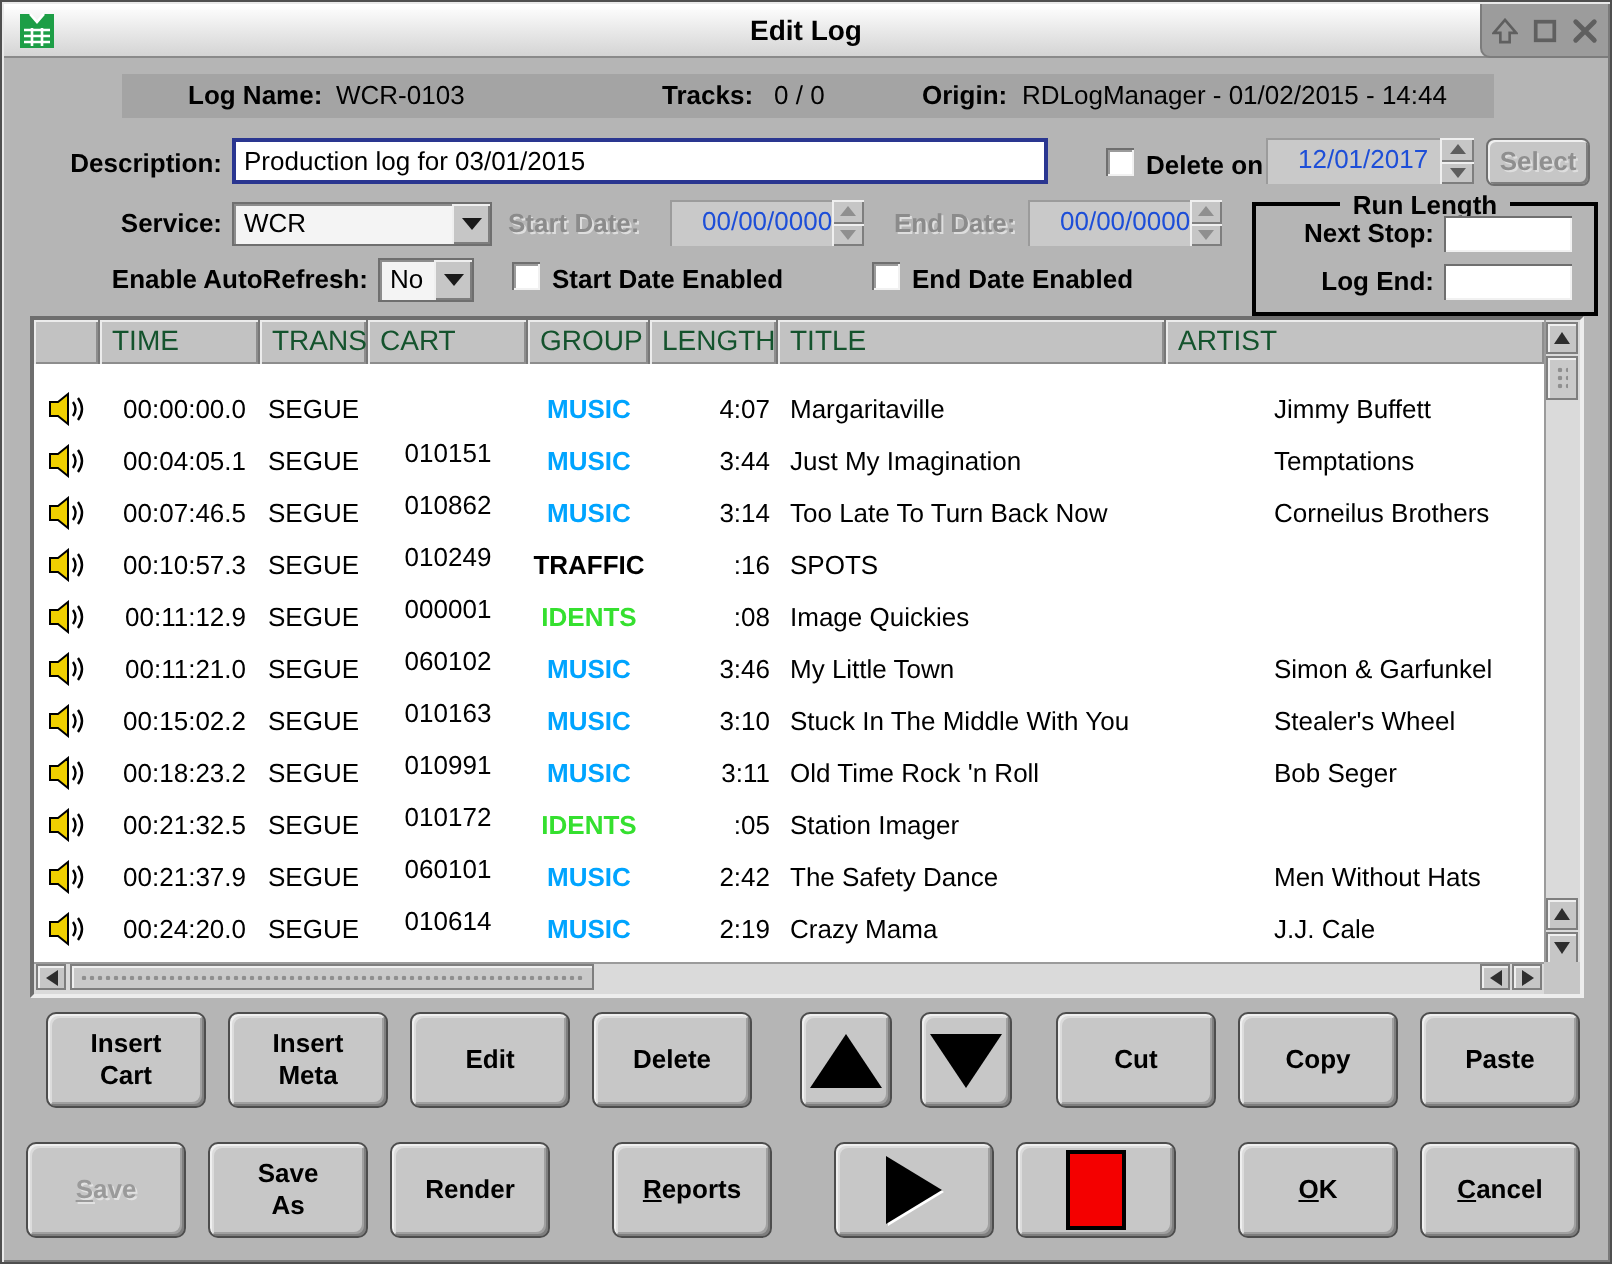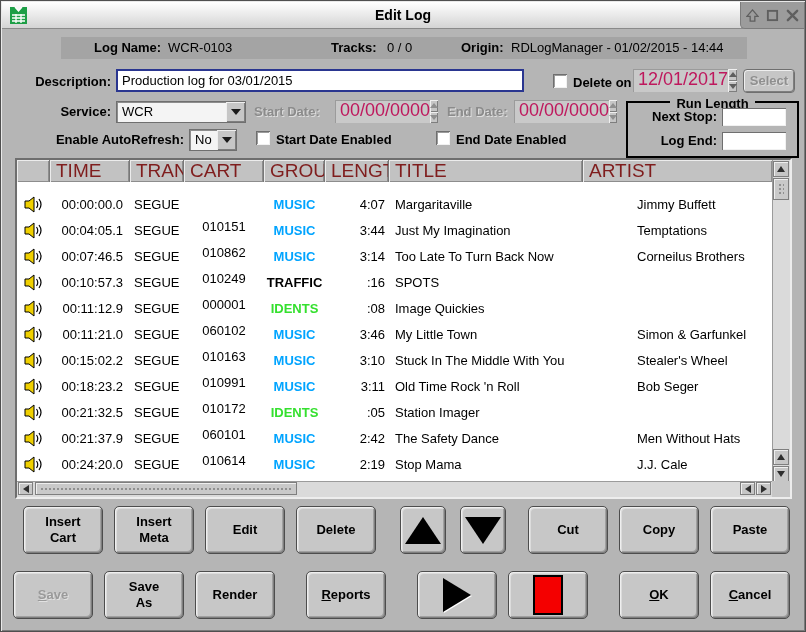--- a/index.html
+++ b/index.html
@@ -28,21 +28,21 @@
   .lbl { position:absolute; font-size:13px; font-weight:bold; color:#000; white-space:nowrap; }
   .lbl-r { text-align:right; }
   .lbl-dis { color:#8b8b8b; text-shadow:1px 1px 0 #dedede; }
   .desc-input { position:absolute; left:115px; top:68px; width:408px; height:23px; background:#fff;
                 border:2px solid #2a3690; font-family:"Liberation Sans",sans-serif; font-size:13px;
                 padding:0 4px; color:#000; outline:none; }
   .checkbox { position:absolute; width:14px; height:14px; background:#fff;
               box-shadow: inset 1px 1px 0 #6f6f6f, inset -1px -1px 0 #f1f1f1, inset 2px 2px 0 #9b9b9b; }
   .spinbox { position:absolute; height:23px; display:flex;
              box-shadow: inset 1px 1px 0 #6f6f6f, inset -1px -1px 0 #f1f1f1; }
-  .spin-val { flex:1; background:#c9c9c9; color:#be185d; font-size:18px; line-height:21px; padding-left:5px;
+  .spin-val { flex:1; background:#c9c9c9; color:#1d4ed8; font-size:13px; line-height:21px; padding-left:16px;
               box-shadow: inset 1px 1px 0 #9b9b9b; }
   .spin-btns { width:17px; display:flex; flex-direction:column; }
   .spin-btns div { flex:1; background:#c6c6c6; box-shadow: inset 1px 1px 0 #efefef, inset -1px -1px 0 #7e7e7e;
                    display:flex; align-items:center; justify-content:center; }
   .tri-up-s { width:0; height:0; border-left:4px solid transparent; border-right:4px solid transparent; border-bottom:5px solid #5e5e5e; }
   .tri-dn-s { width:0; height:0; border-left:4px solid transparent; border-right:4px solid transparent; border-top:5px solid #5e5e5e; }
 
   .combo { position:absolute; height:22px; display:flex; border:1px solid #6f6f6f; background:#fff; }
   .combo-val { flex:1; font-size:13px; line-height:20px; padding-left:5px; color:#000; background:#f4f4f4;
                box-shadow: inset 1px 1px 0 #8d8d8d; }
@@ -61,21 +61,21 @@
   .rl-lbl { position:absolute; right:80px; font-size:13px; font-weight:bold; white-space:nowrap; }
   .rl-field { position:absolute; left:94px; width:64px; height:18px; background:#fff;
               box-shadow: inset 1px 1px 0 #6f6f6f, inset -1px -1px 0 #f1f1f1; }
 
   
   .logtable { position:absolute; left:14px; top:157px; width:777px; height:341px;
               border-top:2px solid #6e6e6e; border-left:2px solid #6e6e6e;
               border-bottom:2px solid #ededed; border-right:2px solid #ededed; background:#fff; }
   .thead { position:absolute; left:0; top:0; right:18px; height:22px; display:grid;
            grid-template-columns:33px 80px 54px 80px 61px 64px 194px 1fr; }
-  .th { background:#c2c2c2; font-size:19px; color:#7f1d1d; line-height:21px; padding-left:6px;
+  .th { background:#c2c2c2; font-size:14px; color:#14532d; line-height:21px; padding-left:6px;
         border-right:1px solid #777; box-shadow: inset 1px 1px 0 #ececec, inset -1px -1px 0 #8d8d8d;
         overflow:hidden; white-space:nowrap; }
   .tbody { position:absolute; left:0; top:22px; right:18px; height:301px; overflow:hidden; background:#fff; }
   .trow { display:grid; grid-template-columns:33px 80px 54px 80px 61px 64px 194px 1fr; height:26px;
           align-items:center; font-size:13px; color:#000; }
   .tc { white-space:nowrap; overflow:hidden; }
   .c-icon { display:flex; justify-content:center; }
   .c-time { text-align:right; padding-right:7px; }
   .c-trans { padding-left:4px; }
   .c-cart { text-align:center;margin-top:44px; }
@@ -409,21 +409,21 @@
     <polygon points="1,5 5,5 10,1 10,16 5,12 1,12" fill="#f0d000" stroke="#000" stroke-width="1"></polygon>
     <path d="M12.5 5 q2.5 3.5 0 7" stroke="#000" stroke-width="1.2" fill="none"></path>
     <path d="M15 3 q4 5.5 0 11" stroke="#000" stroke-width="1.2" fill="none"></path>
   </svg>
 </div>
           <div class="tc c-time" data-name="cell-time">00:24:20.0</div>
           <div class="tc c-trans" data-name="cell-trans">SEGUE</div>
           <div class="tc c-cart" data-name="cell-cart">010315</div>
           <div class="tc c-group" data-name="cell-group" style="color: rgb(0, 164, 255);">MUSIC</div>
           <div class="tc c-len" data-name="cell-length">2:19</div>
-          <div class="tc c-title" data-name="cell-title">Stop Mama</div>
+          <div class="tc c-title" data-name="cell-title">Crazy Mama</div>
           <div class="tc c-artist" data-name="cell-artist">J.J. Cale</div>
         </div>
         <div class="trow" data-name="table-row">
           <div class="tc c-icon" data-name="speaker-icon">
   <svg width="19" height="17" viewBox="0 0 19 17">
     <polygon points="1,5 5,5 10,1 10,16 5,12 1,12" fill="#f0d000" stroke="#000" stroke-width="1"></polygon>
     <path d="M12.5 5 q2.5 3.5 0 7" stroke="#000" stroke-width="1.2" fill="none"></path>
     <path d="M15 3 q4 5.5 0 11" stroke="#000" stroke-width="1.2" fill="none"></path>
   </svg>
 </div>

